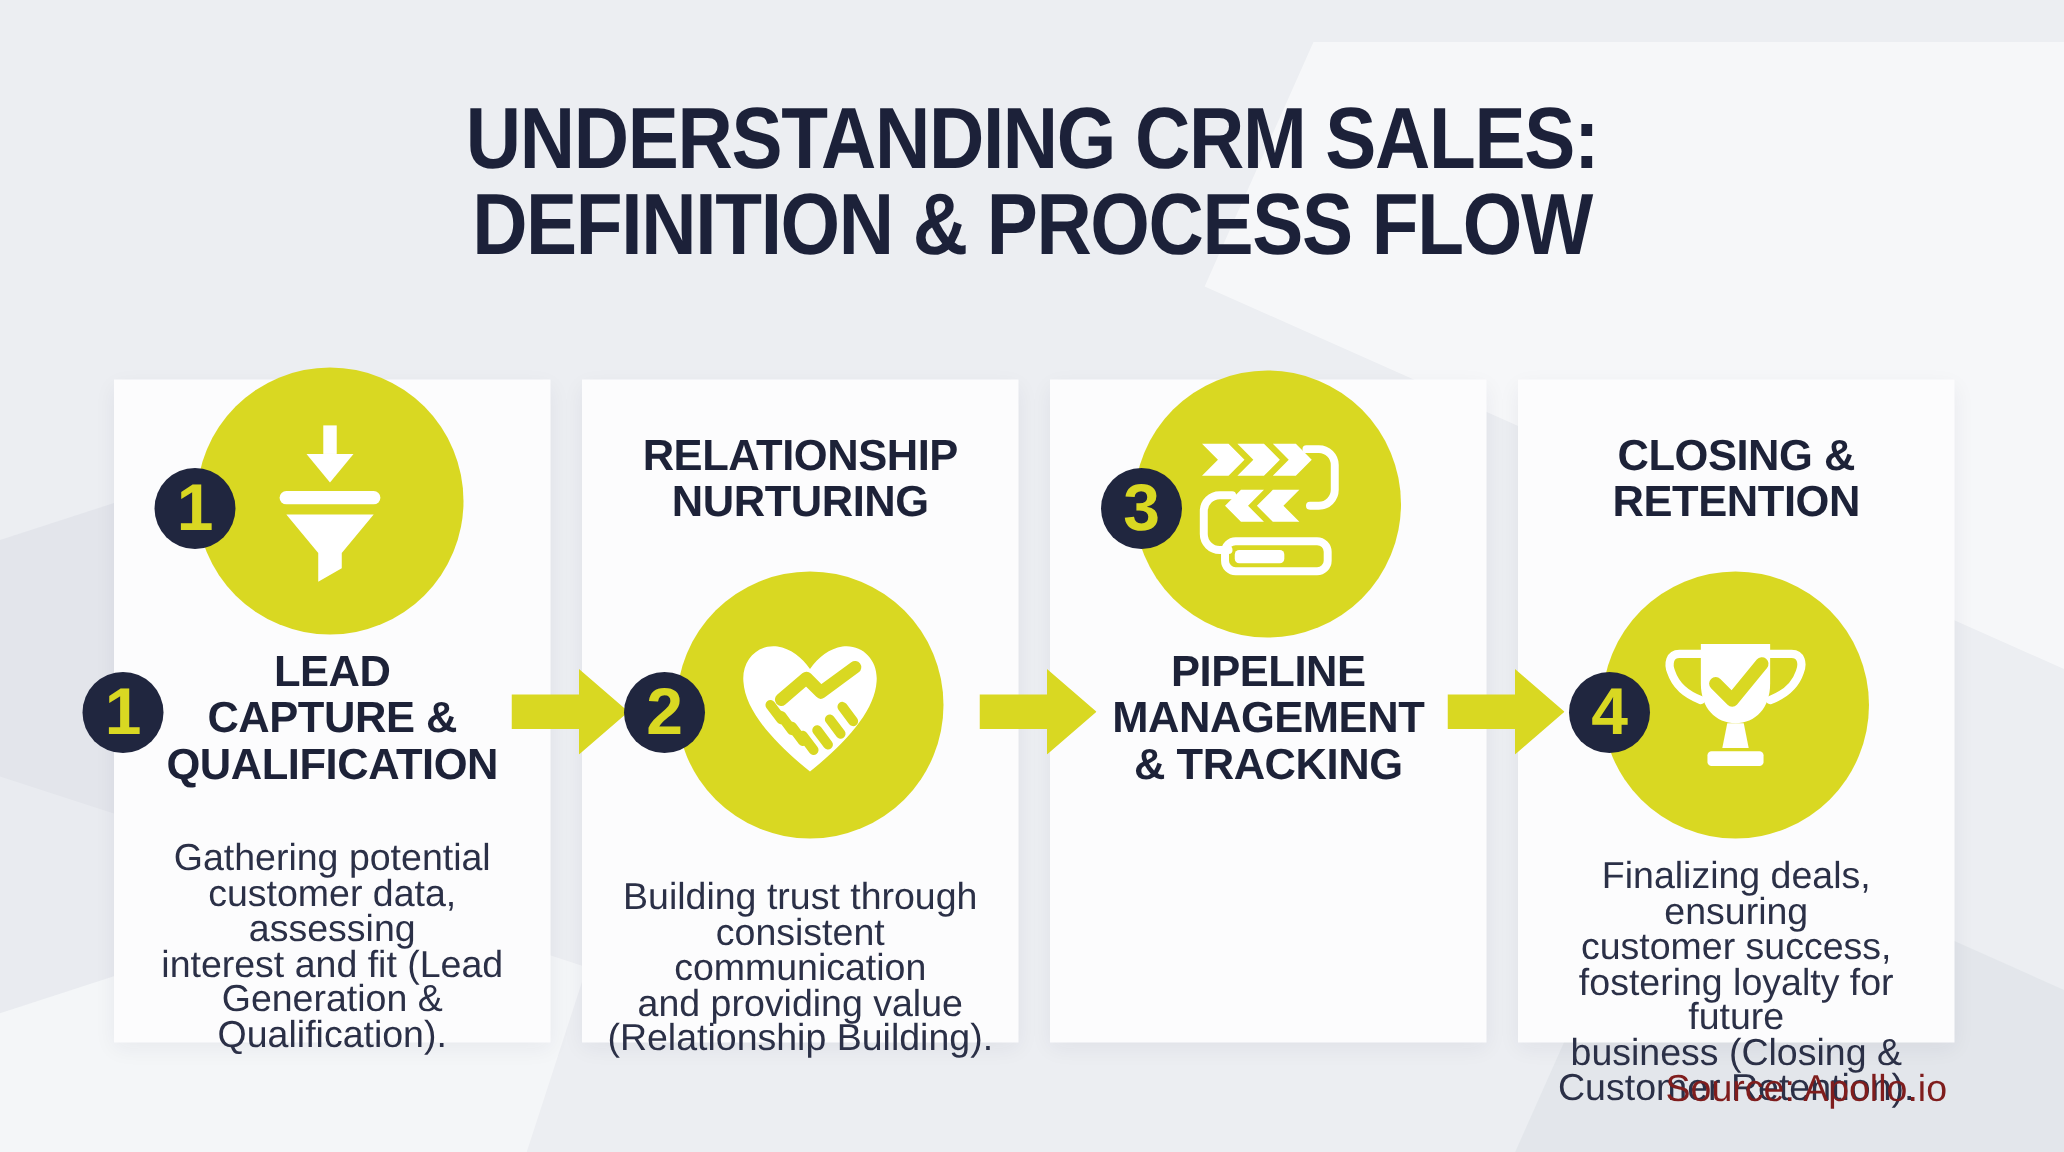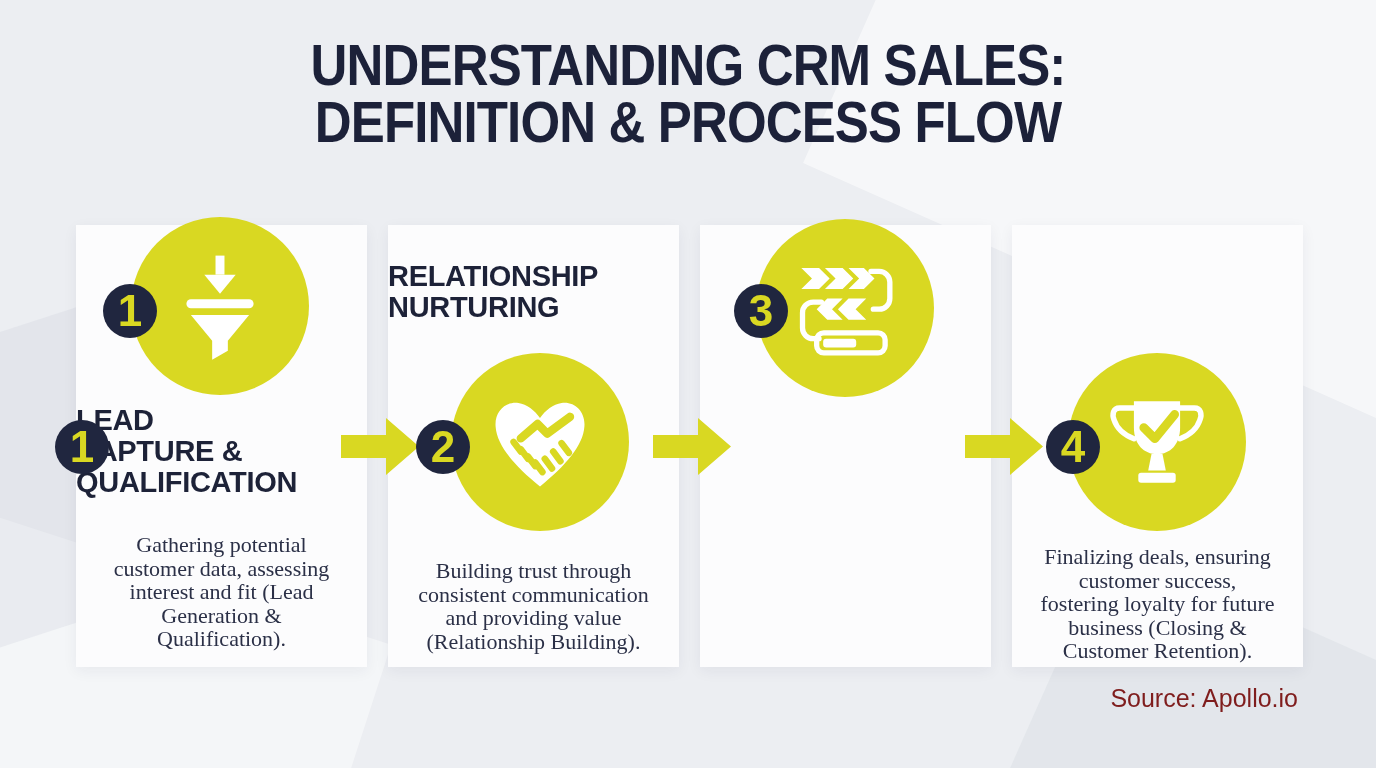--- a/index.html
+++ b/index.html
@@ -4,21 +4,21 @@
 <style>
   * { margin:0; padding:0; box-sizing:border-box; }
   html,body { width:1376px; height:768px; }
   body {
     font-family:"Liberation Sans", sans-serif;
     background:#eceef2;
     position:relative;
     overflow:hidden;
     color:#1d2238;
   }
-  .stage { position:absolute; inset:0; overflow:hidden; }
+  .stage { position:absolute; inset:0; overflow:hidden;margin-top:28px; }
 
   
   .bg-shape { position:absolute; pointer-events:none; }
   .bg-shape.s1 { width:760px; height:520px; right:-260px; top:-180px;
                  background:rgba(255,255,255,0.55); transform:rotate(24deg); }
   .bg-shape.s2 { width:560px; height:420px; left:-220px; bottom:-200px;
                  background:rgba(255,255,255,0.45); transform:rotate(18deg); }
   .bg-shape.s3 { width:420px; height:300px; left:-180px; top:330px;
                  background:rgba(203,208,218,0.28); transform:rotate(-18deg); }
   .bg-shape.s4 { width:500px; height:360px; right:-140px; bottom:-220px;
@@ -70,37 +70,36 @@
   .start-badge {
     position:absolute; left:55px; top:420px;
     width:54px; height:54px; border-radius:50%;
     background:#20263f; color:#d9d822;
     font-size:44px; font-weight:700; line-height:54px; text-align:center;
     z-index:6;
   }
 
   .card-title {
     position:absolute; left:0; width:100%;
-    text-align:left;
+    text-align:center;
     font-size:29px; line-height:31px; font-weight:700;
     letter-spacing:-0.3px;
     color:#1d2238;
     white-space:pre-line;
   }
   .card-title.t-mid { top:180px; }
   .card-title.t-top { top:36px; }
 
   .card-desc {
     position:absolute; left:0; width:100%;
     padding:0 8px;
     text-align:center;
-    font-size:22px; line-height:23.5px;
+    font-size:25px; line-height:23.5px;
     color:#2b3047;
     white-space:pre-line;
-    font-family:Liberation Serif, serif;
   }
   .p1 .card-desc { top:308px; }
   .p2 .card-desc { top:334px; }
   .p3 .card-desc { top:312px; }
   .p4 .card-desc { top:320px; }
 
   .flow-arrow { position:absolute; top:418px; width:78px; height:57px; z-index:4; }
   .flow-arrow.a1 { left:341px; }
   .flow-arrow.a2 { left:653px; }
   .flow-arrow.a3 { left:965px; }
@@ -186,23 +185,28 @@
           <rect x="31.5" y="76" width="28" height="7.5" rx="2.5"></rect>
         </g>
         <g stroke="#ffffff" stroke-width="4.5" fill="none" stroke-linecap="round">
           <path d="M72,19 h7 a9,9 0 0 1 9,9 v14 a9,9 0 0 1 -9,9 h-5"></path>
           <path d="M30,45 h-7 a9,9 0 0 0 -9,9 v13 a9,9 0 0 0 9,9 h5"></path>
           <rect x="26" y="71" width="58" height="17" rx="6"></rect>
         </g>
       </svg>
     </div>
     <div class="badge">3</div>
+    <h2 class="card-title t-mid">PIPELINE
+MANAGEMENT
+&amp; TRACKING</h2>
   </section>
 
   <section class="card p4">
+    <h2 class="card-title t-top">CLOSING &amp;
+RETENTION</h2>
     <div class="icon-circle">
       <svg width="110" height="110" viewBox="0 0 100 100">
         <g fill="#ffffff">
           <path d="M29,13 H71 V37 C71,52 62,61 50,61 C38,61 29,52 29,37 Z"></path>
           <path d="M45,61 H55 L58,76 H42 Z"></path>
           <rect x="33" y="78" width="34" height="9" rx="2.5"></rect>
         </g>
         <g stroke="#ffffff" stroke-width="5" fill="none" stroke-linecap="round">
           <path d="M29,19 H16 C10,19 9,25 11,30 C14,39 21,44 29,47"></path>
           <path d="M71,19 H84 C90,19 91,25 89,30 C86,39 79,44 71,47"></path>

